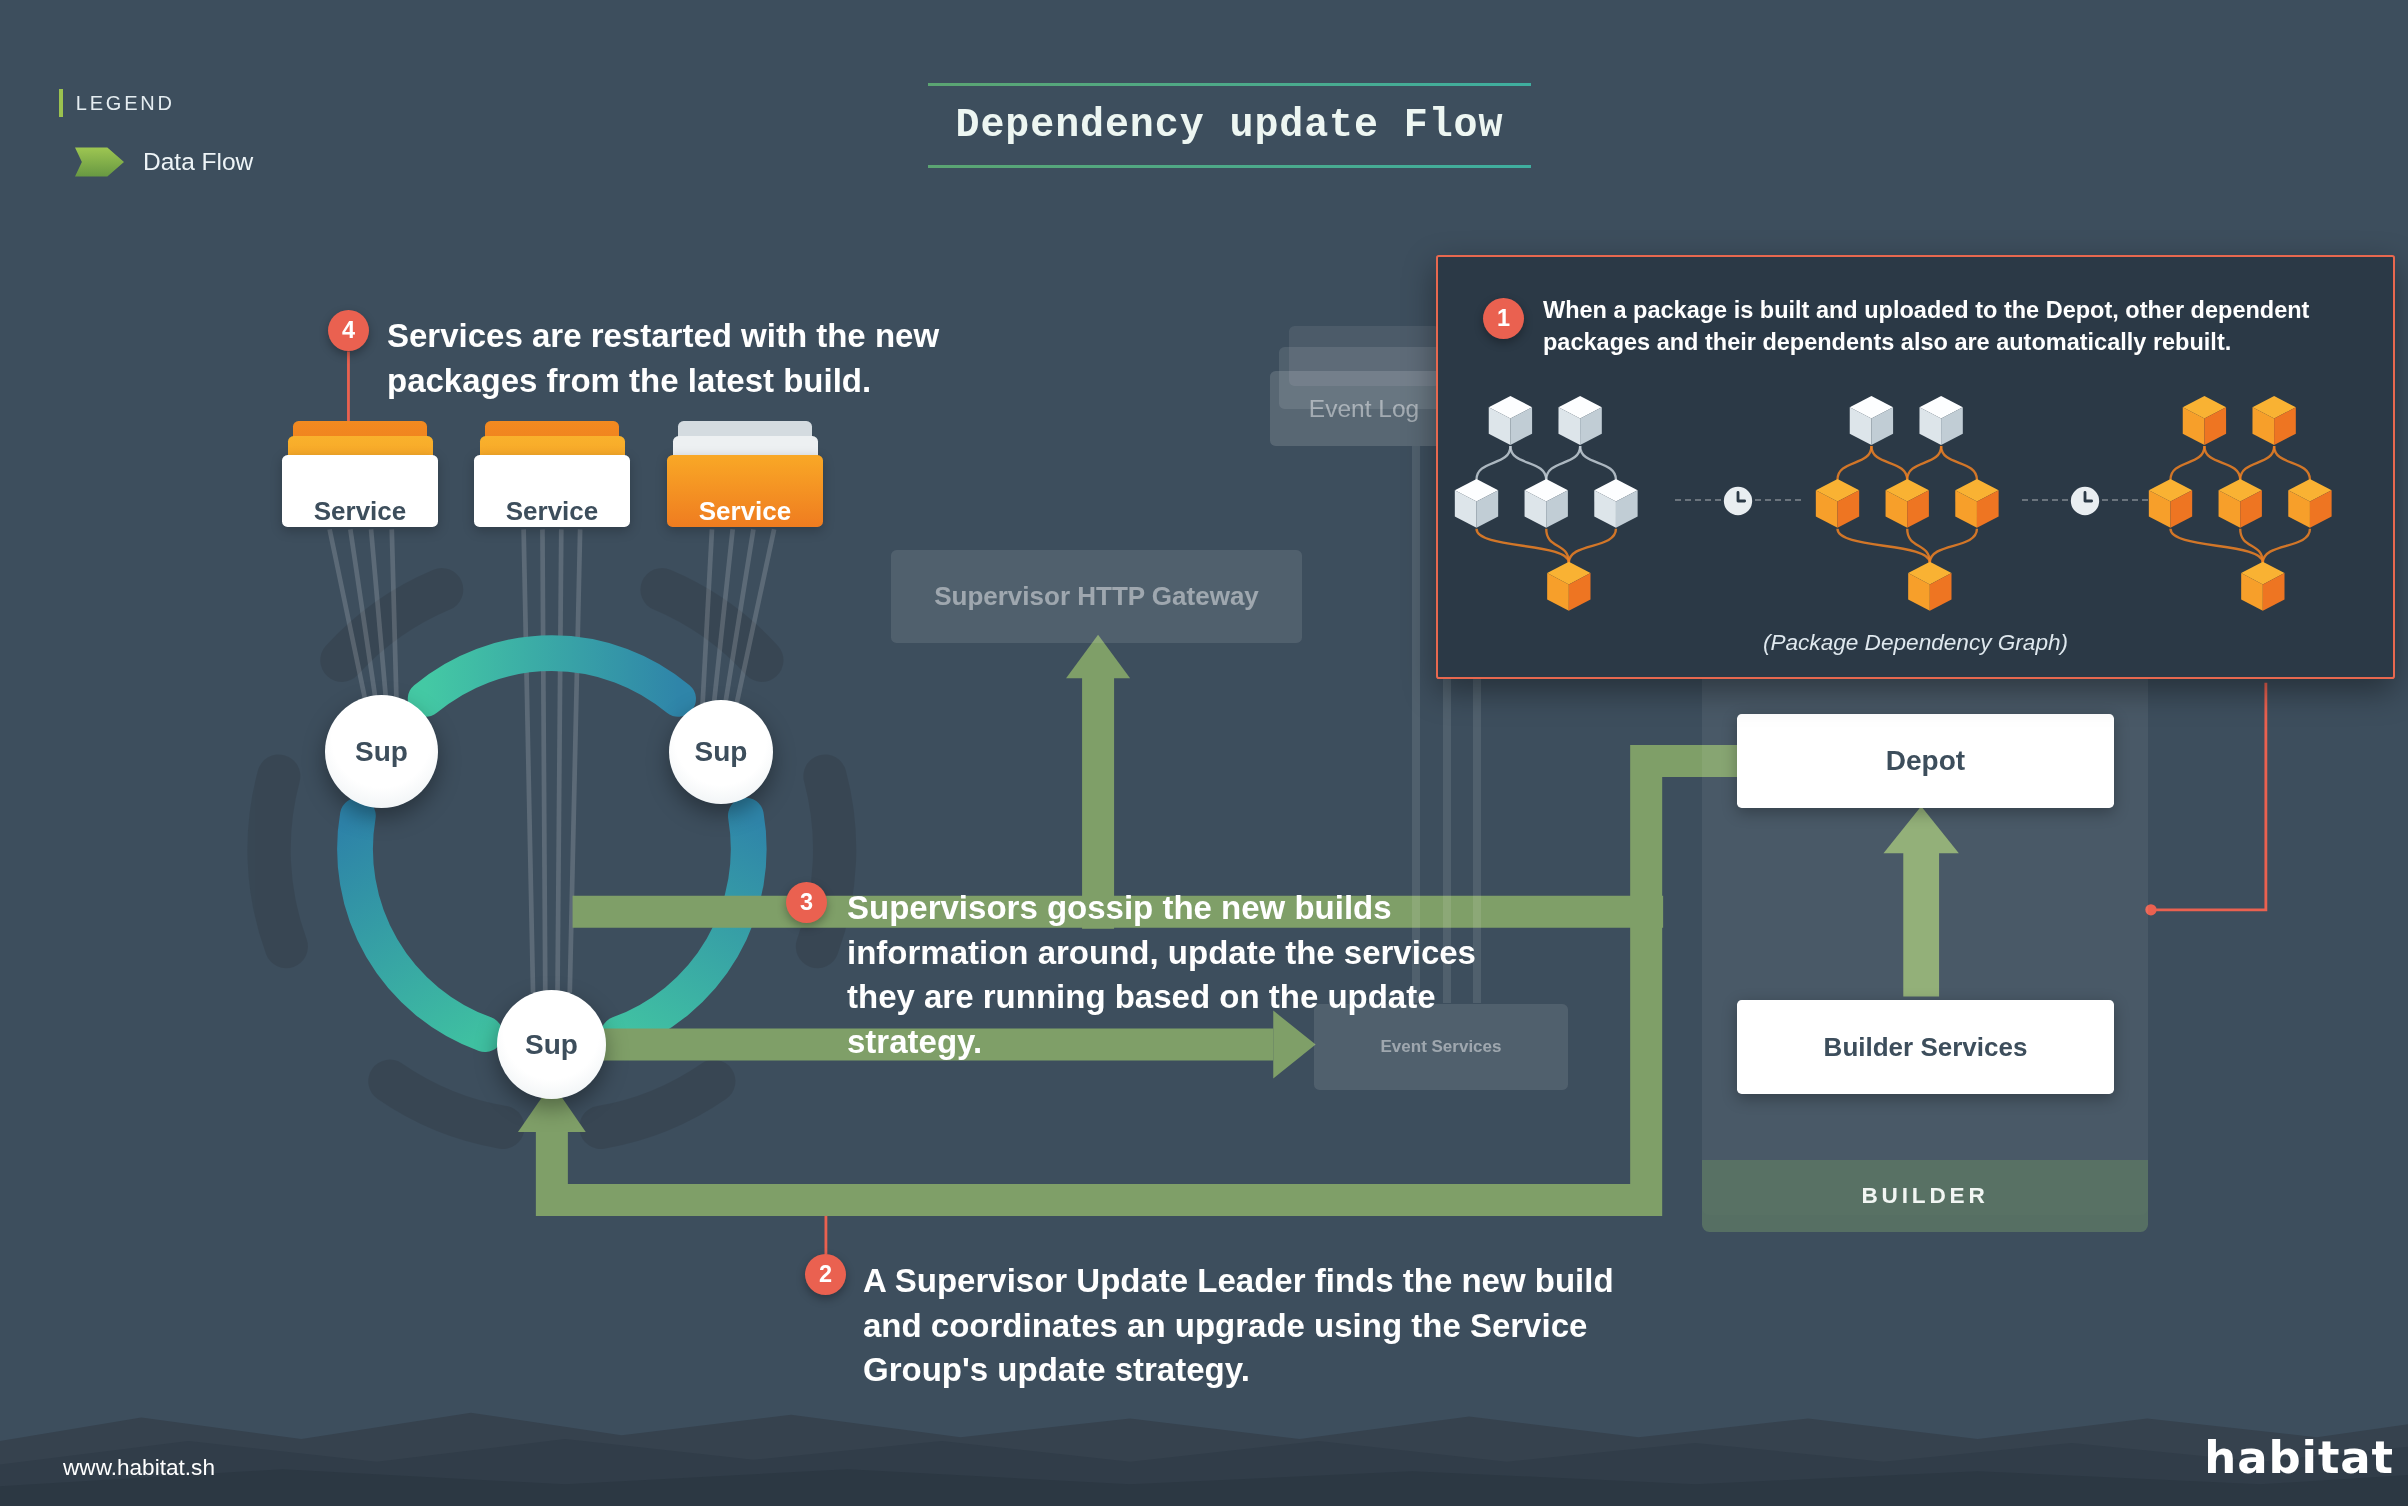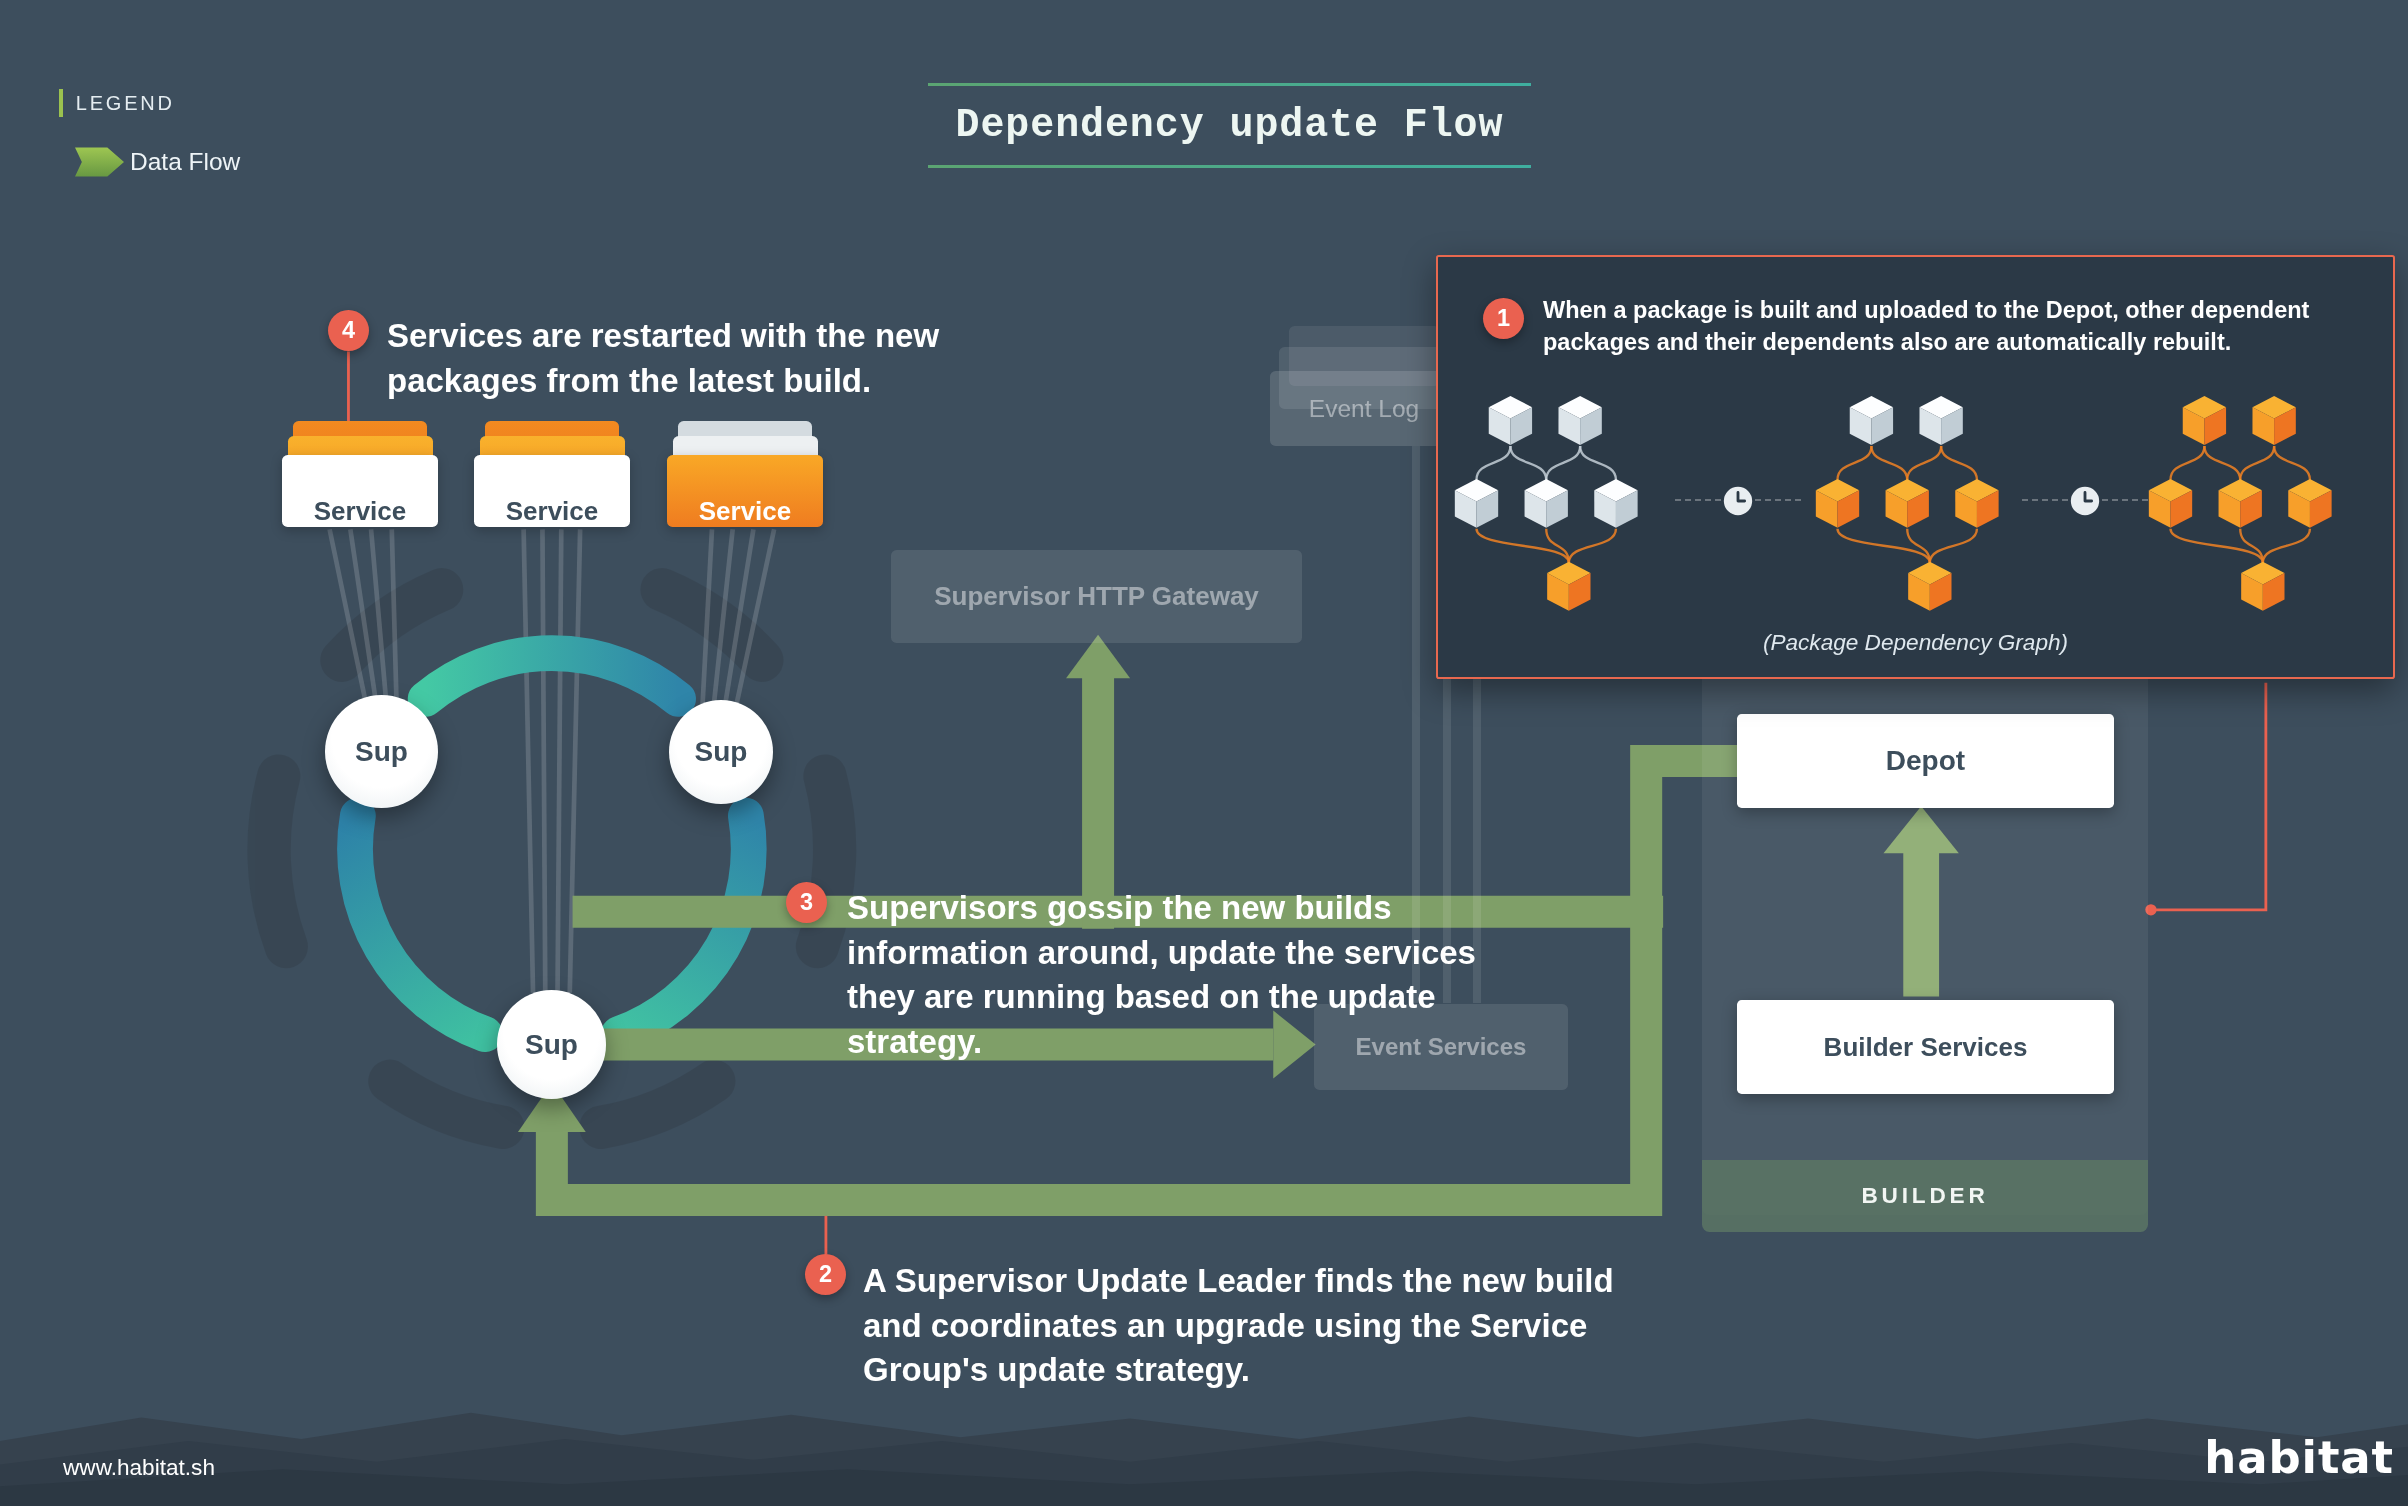--- a/index.html
+++ b/index.html
@@ -116,42 +116,42 @@
     <div class="title-line"></div>
     <div class="title-text">Dependency update Flow</div>
     <div class="title-line"></div>
   </div>
 
   <div class="abs" style="left:59px;top:89px;">
     <div style="display:flex;align-items:center;gap:13px;">
       <div style="width:3.8px;height:28px;background:#9bc24f;"></div>
       <div class="legend-head">LEGEND</div>
     </div>
-    <div style="display:flex;align-items:center;gap:6px;margin-top:26px;margin-left:16px;justify-content:flex-end;">
+    <div style="display:flex;align-items:center;gap:19px;margin-top:26px;margin-left:16px;justify-content:flex-end;">
       <div class="flow-arrow"></div>
       <div style="color:#eef4f7;font-size:24.5px;">Data Flow</div>
     </div>
   </div>
 
   <div class="abs gray-box" style="left:891px;top:550px;width:411px;height:93px;font-size:26px;">
     <span>Supervisor HTTP Gateway</span>
   </div>
 
   <div class="abs" style="left:1270px;top:326px;width:188px;height:122px;">
     <div class="stack-layer" style="left:19px;top:0;width:151px;height:60px;background:rgba(255,255,255,.08);"></div>
     <div class="stack-layer" style="left:9.4px;top:21px;width:169px;height:62px;background:rgba(255,255,255,.10);"></div>
     <div class="stack-layer" style="left:0;top:45px;width:188px;height:75px;background:rgba(255,255,255,.14);display:flex;align-items:center;justify-content:center;color:rgba(255,255,255,.45);font-weight:normal;font-size:24.5px;">
       <span>Event Log</span>
     </div>
   </div>
   <div class="pipe" style="left:1412px;top:446px;height:557px;"></div>
   <div class="pipe" style="left:1443px;top:446px;height:557px;"></div>
   <div class="pipe" style="left:1473px;top:446px;height:557px;"></div>
 
-  <div class="abs gray-box" style="left:1314px;top:1004px;width:254px;height:86px;font-size:24px;">
+  <div class="abs gray-box" style="left:1314px;top:1004px;width:254px;height:86px;font-size:17px;">
     <span>Event Services</span>
   </div>
 
   <div class="abs" style="left:1702px;top:659px;width:446px;height:556px;background:rgba(255,255,255,.065);border-radius:7.5px;"></div>
   <div class="abs builder-bar" style="left:1702px;top:1160px;width:446px;height:72px;">
     <span>BUILDER</span>
   </div>
   <div class="abs white-box" style="left:1737px;top:714px;width:377px;height:94px;font-size:28px;">
     <span>Depot</span>
   </div>

